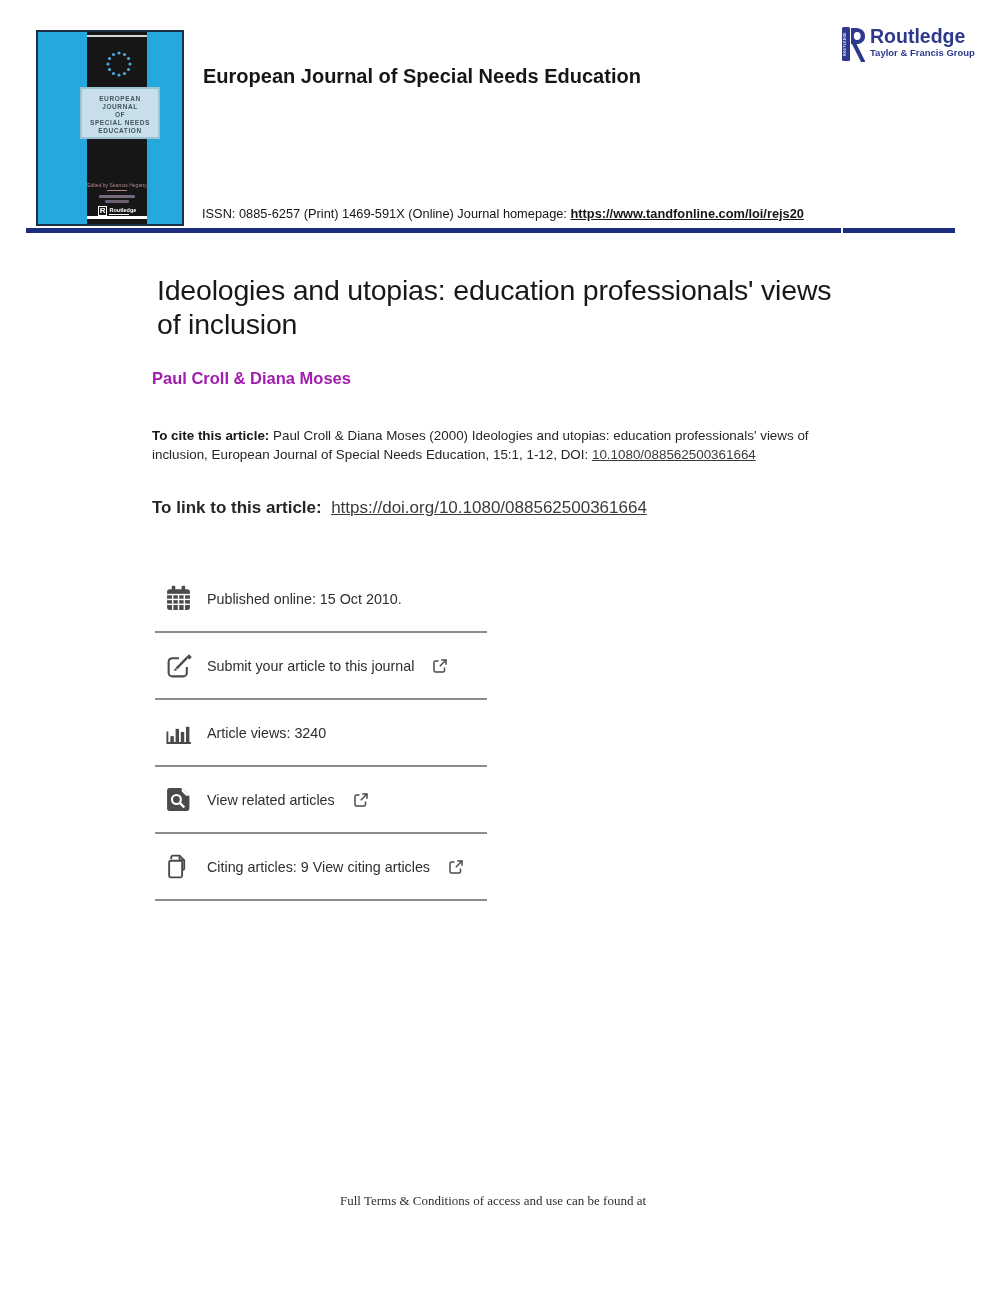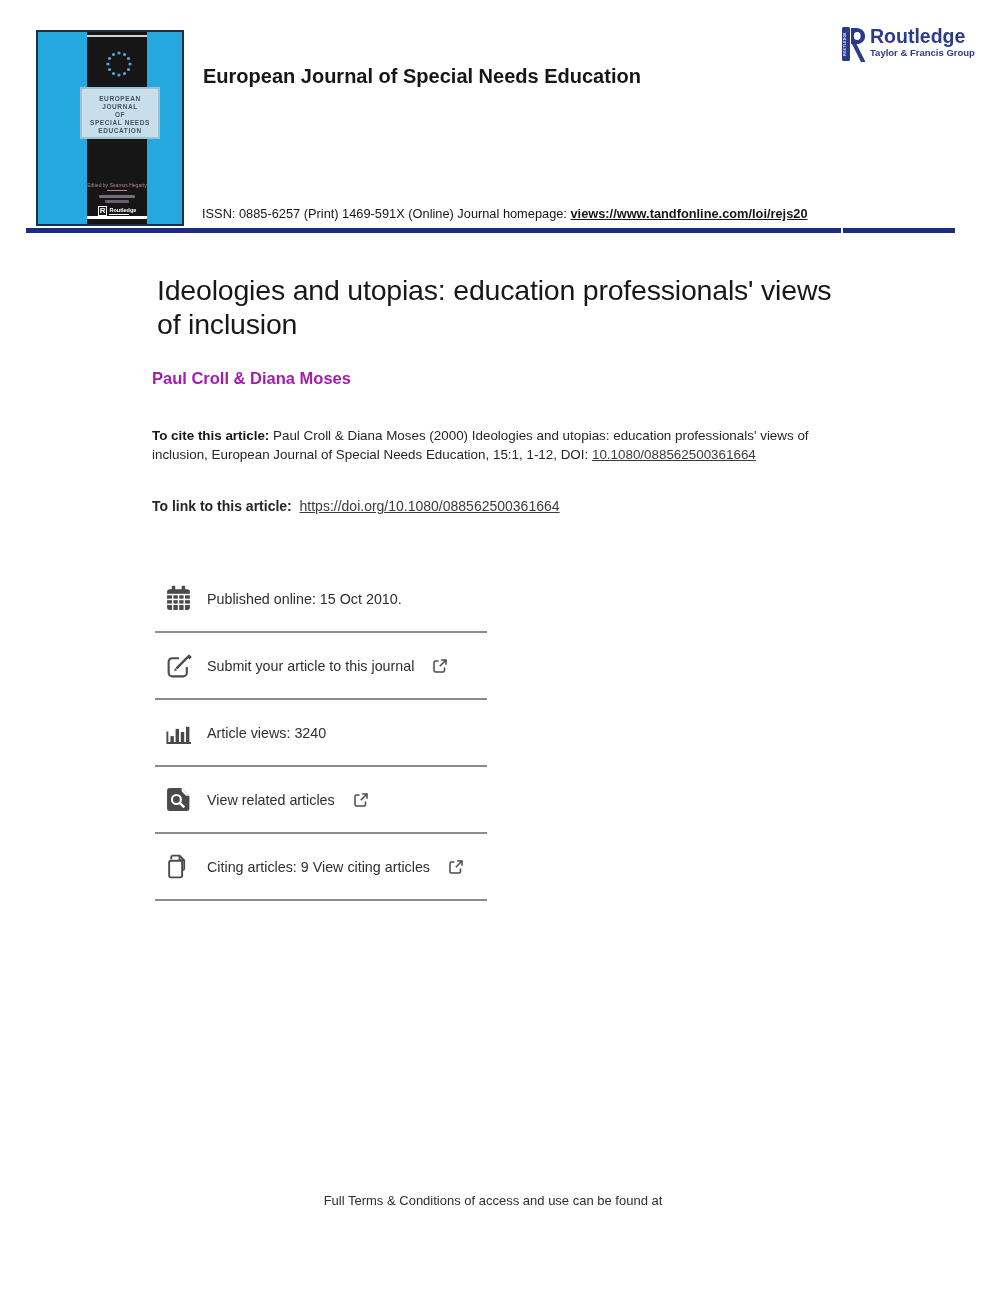--- a/index.html
+++ b/index.html
@@ -34,29 +34,29 @@
   .issn-line a{color:#161616;font-weight:bold;text-decoration:underline;}
   .rule{position:absolute;top:228px;height:5px;background:#1c2d80;}
   .rule.seg1{left:26px;width:815px;}
   .rule.seg2{left:843px;width:112px;}
   
   .article-title{position:absolute;left:150px;top:266px;width:700px;font-size:28.5px;line-height:34px;font-weight:500;color:#181818;margin:7px;letter-spacing:-0.2px;}
   .authors{position:absolute;left:152px;top:369px;font-size:16.5px;font-weight:600;color:#a21caf;}
   .cite-block{position:absolute;left:152px;top:426px;width:680px;font-size:13.4px;line-height:19.3px;color:#262626;}
   .cite-block b{color:#161616;}
   .cite-block a,.link-block a{color:#3b3b3b;text-decoration:underline;text-align:center;}
-  .link-block{position:absolute;left:152px;top:498px;width:680px;font-size:14px;color:#262626;}
+  .link-block{position:absolute;left:152px;top:498px;width:680px;font-size:17px;color:#262626;}
   
   .actions{position:absolute;left:155px;top:566px;width:332px;}
   .action-row{height:67px;display:flex;align-items:center;gap:15px;padding-left:10px;border-bottom:2px solid #8c8c8c;box-sizing:border-box;}
   .action-row .lbl{font-size:14.3px;color:#2e2e2e;}
   .action-row svg.main{flex:0 0 auto;}
   .ext{margin-left:4px;vertical-align:-2px;}
   
-  .footer{position:absolute;left:0;top:1192px;width:986px;text-align:center;font-size:13px;line-height:18px;color:#2e2e2e;}
+  .footer{position:absolute;left:0;top:1192px;width:986px;text-align:center;font-size:13px;line-height:18px;color:#2e2e2e;font-family:Liberation Serif, serif;}
 </style>
 </head>
 <body>
 
 <div class="page">
 
   <div class="cover">
     <div class="cover-band">
       <div class="cover-band-topline"></div>
     </div>
@@ -107,21 +107,21 @@
     </svg>
     <div class="brand-text">
       <div class="nm">Routledge</div>
       <div class="tg">Taylor &amp; Francis Group</div>
     </div>
   </div>
 
   <h1 class="journal-name">European Journal of Special Needs Education</h1>
 
   <div class="issn-line">
-    <span>ISSN: 0885-6257 (Print) 1469-591X (Online) Journal homepage: </span><a href="#">views://www.tandfonline.com/loi/rejs20</a>
+    <span>ISSN: 0885-6257 (Print) 1469-591X (Online) Journal homepage: </span><a href="#">https://www.tandfonline.com/loi/rejs20</a>
   </div>
 
   <div class="rule seg1"></div>
   <div class="rule seg2"></div>
 
   <h2 class="article-title">Ideologies and utopias: education professionals' views of inclusion</h2>
   <div class="authors">Paul Croll &amp; Diana Moses</div>
 
   <div class="cite-block">
     <b>To cite this article:</b><span> Paul Croll &amp; Diana Moses (2000) Ideologies and utopias: education professionals' views of inclusion, European Journal of Special Needs Education, 15:1, 1-12, DOI: </span><a href="#">10.1080/088562500361664</a>

